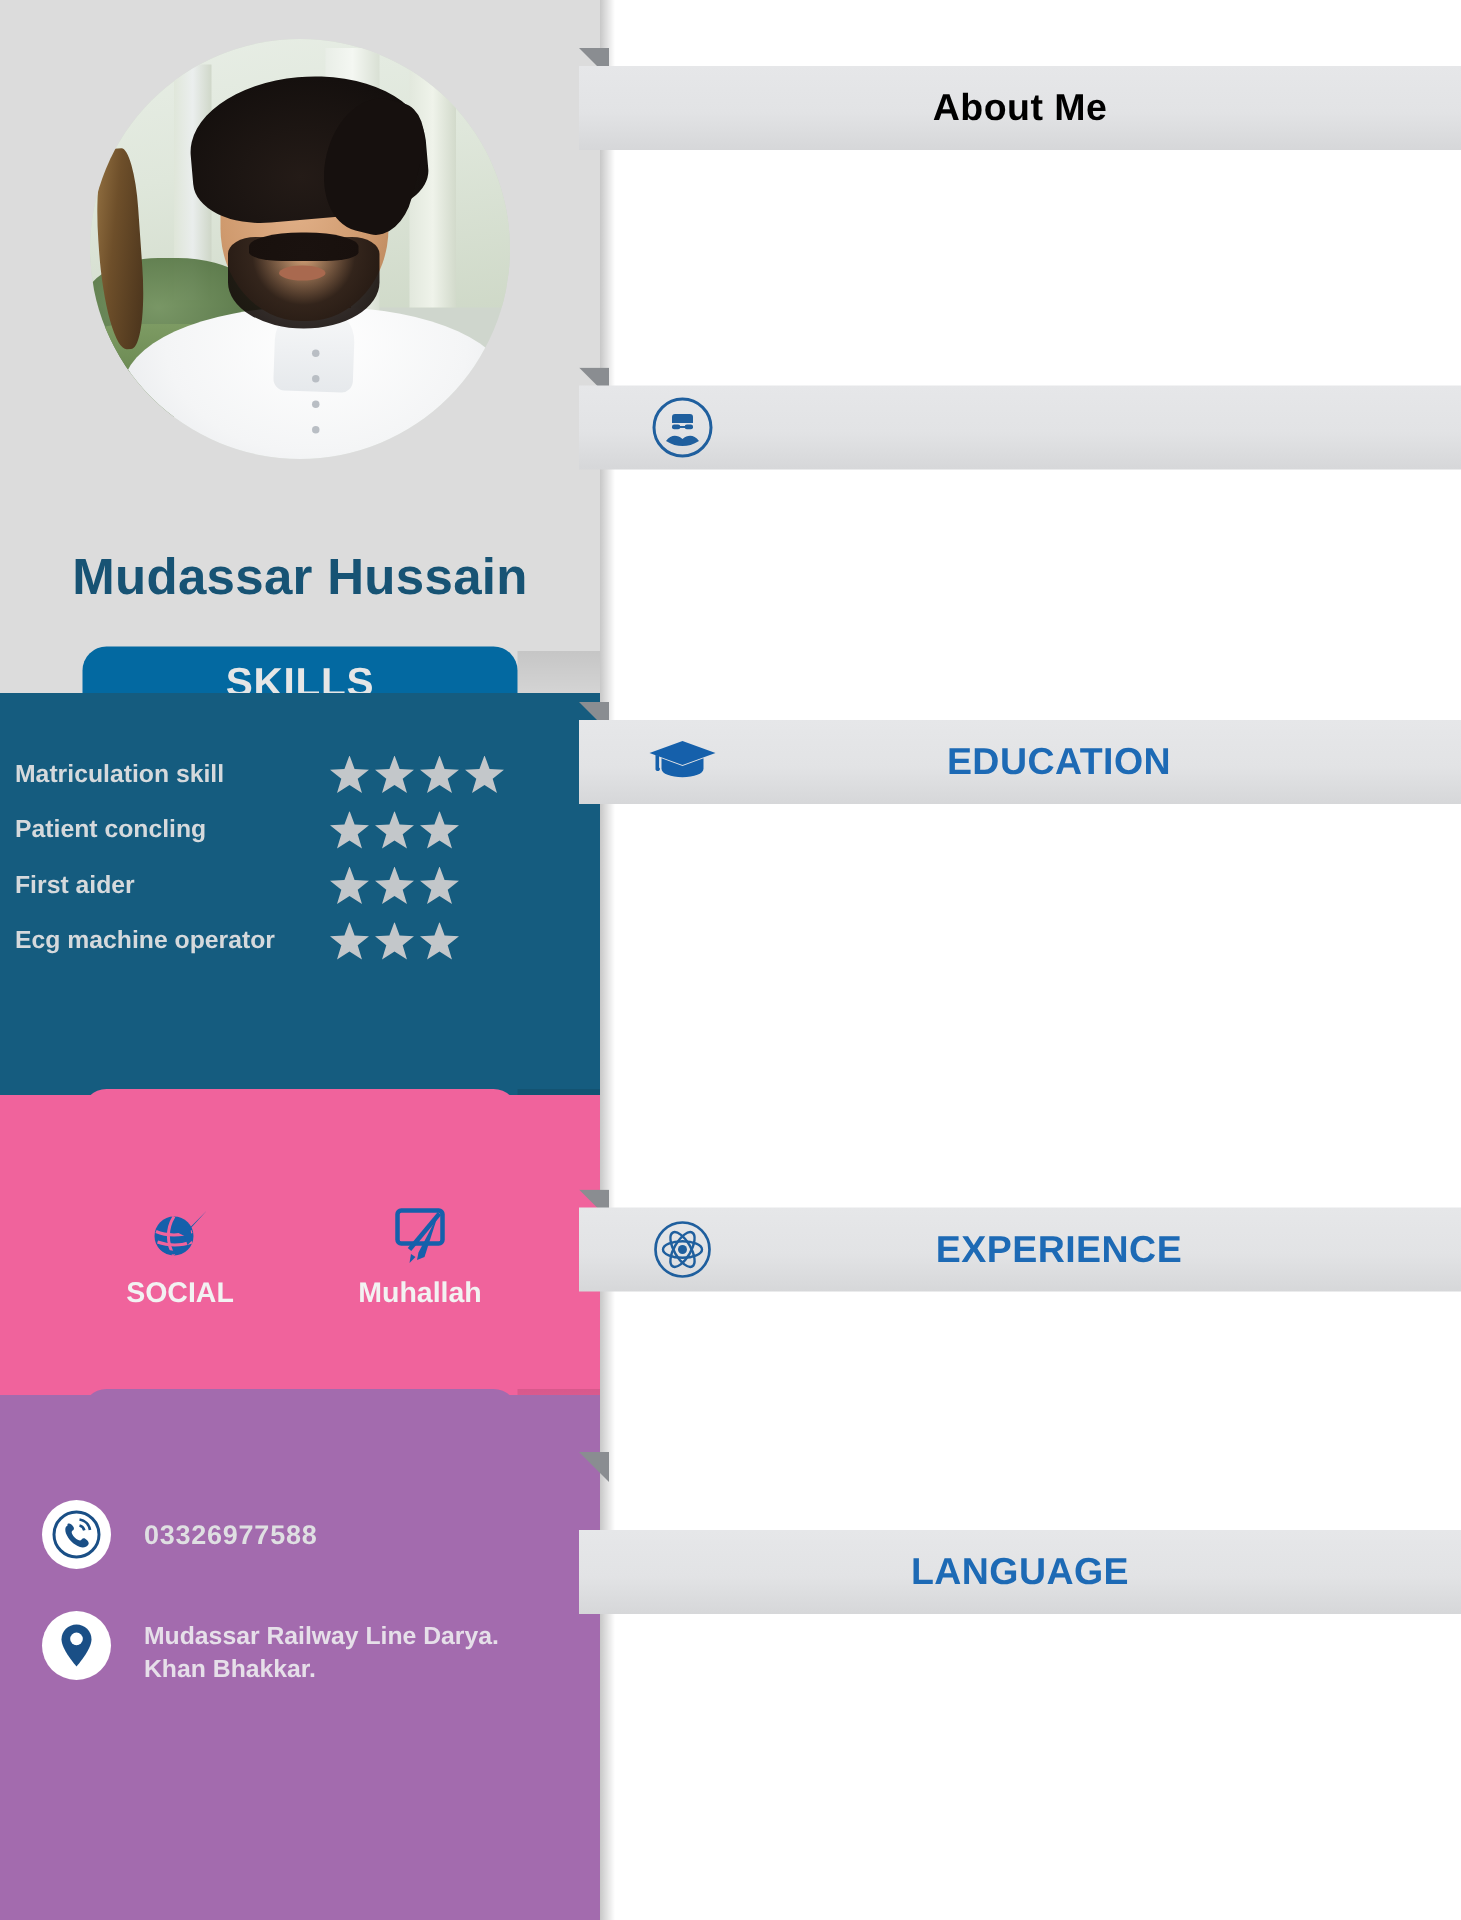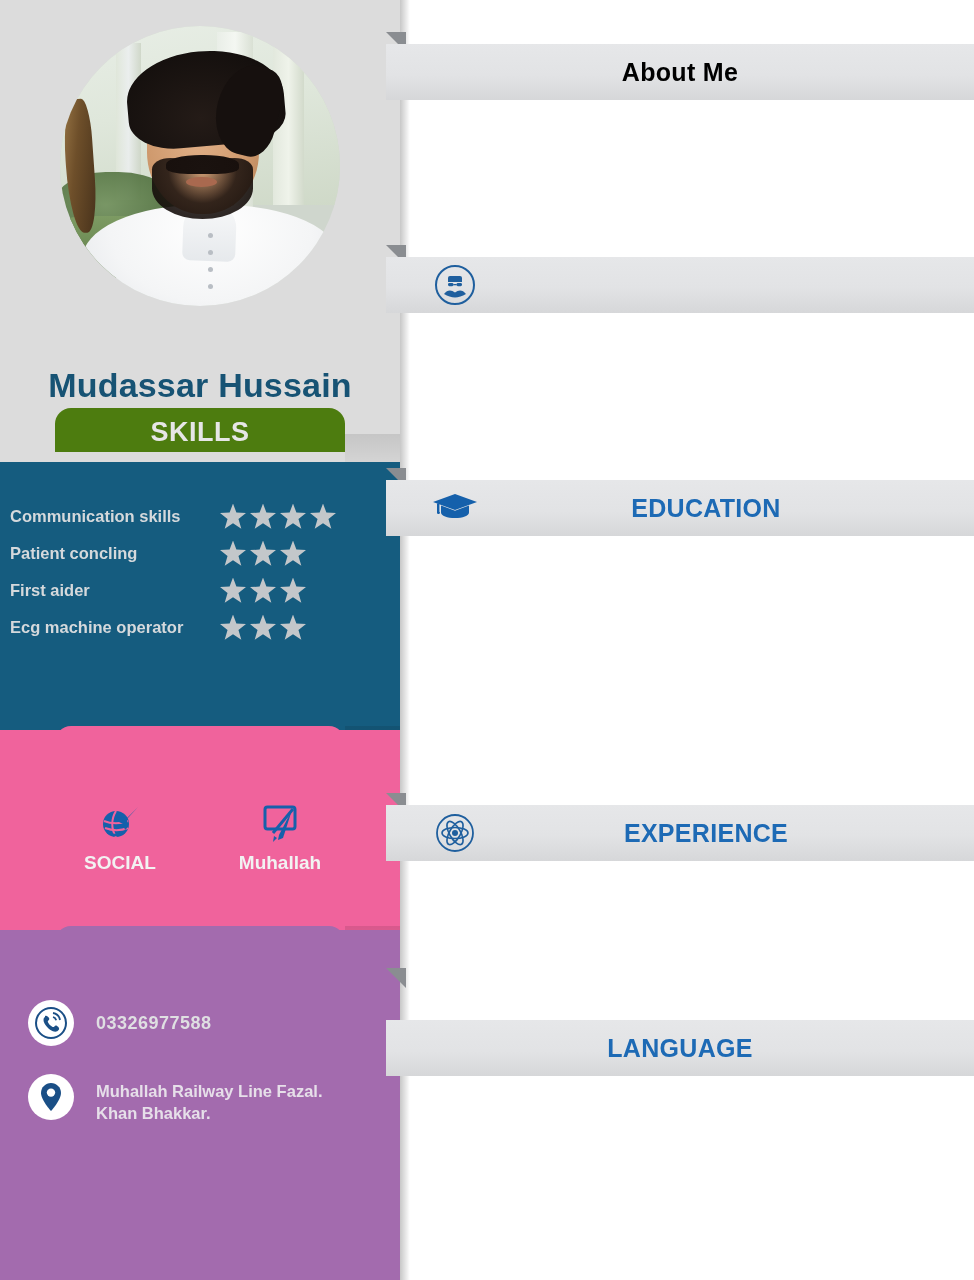--- a/index.html
+++ b/index.html
@@ -148,21 +148,21 @@
     width: 290px;
     height: 44px;
     border-radius: 16px 16px 0 0;
     text-align: center;
     font-size: 27px;
     font-weight: bold;
     color: #e6e6e6;
     line-height: 48px;
     letter-spacing: .5px;
   }
-  #tab-skills  { top: 408px; background: #4d7c0f; }
+  #tab-skills  { top: 431px; background: #0369a1; }
   #tab-hobbies { top: 726px; background: #F0639C; }
   #tab-contact { top: 926px; background: #A36BAE; }
 
   
   .left-fold {
     position:absolute; left:345px; width:55px; height:44px;
     background: linear-gradient(180deg, rgba(0,0,0,.10), rgba(0,0,0,0));
     pointer-events:none;
   }
 
@@ -448,21 +448,21 @@
   </div>
 
   <div id="name-heading">Mudassar Hussain</div>
 
   <div id="tab-skills" class="tab-head">SKILLS</div>
   <div class="left-fold" style="top:434px"></div>
   <div id="band-skills" class="band"></div>
 
   <div id="skills-list">
     <div class="skill-row">
-      <div class="skill-label">Communication skills</div>
+      <div class="skill-label">Matriculation skill</div>
       <div class="skill-stars">
         <span class="star"></span>
         <span class="star"></span>
         <span class="star"></span>
         <span class="star"></span>
       </div>
     </div>
     <div class="skill-row">
       <div class="skill-label">Patient concling</div>
       <div class="skill-stars">
@@ -537,19 +537,19 @@
       <div id="contact-phone-text">03326977588</div>
     </div>
     <div class="contact-row">
       <div class="contact-badge">
         <svg width="30" height="34" viewBox="0 0 30 34">
           <path d="M15 3c-5.5 0-10 4.4-10 9.9C5 20 15 31 15 31s10-11 10-18.1C25 7.4 20.5 3 15 3z" fill="#1a4f86"></path>
           <circle cx="15" cy="12.6" r="4.2" fill="#ffffff"></circle>
         </svg>
       </div>
       <div id="contact-address-text">
-        <div>Muhallah Railway Line Fazal.</div>
+        <div>Mudassar Railway Line Darya.</div>
         <div>Khan Bhakkar.</div>
       </div>
     </div>
   </div>
 
 </div>
 
 </body></html>

